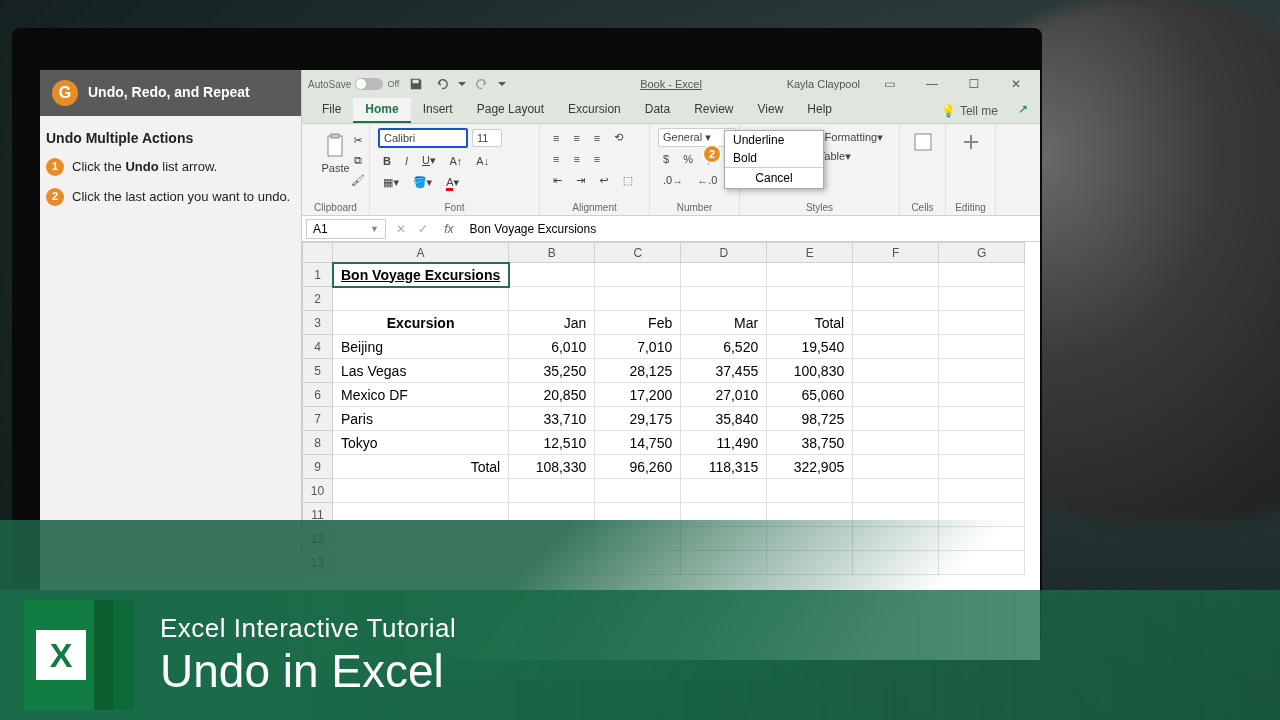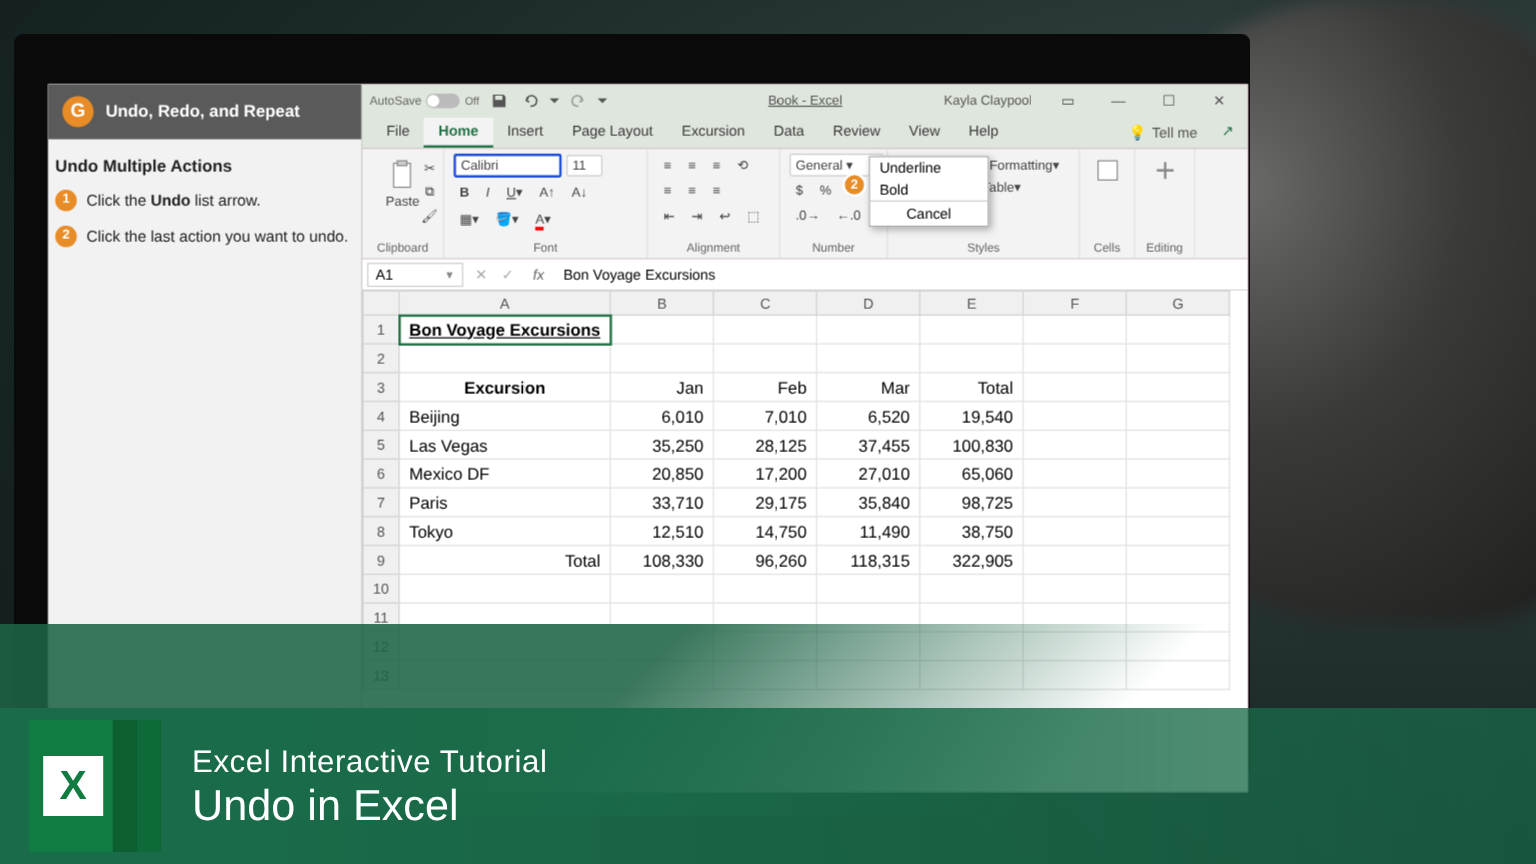--- a/index.html
+++ b/index.html
@@ -152,21 +152,21 @@
   display:flex; align-items:center; justify-content:center; position:relative;
   box-shadow: inset -20px 0 0 #0e6a38, inset -40px 0 0 #0d5e31;
 }
 .excel-logo .x {
   position:absolute; left:12px; width:50px; height:50px; background:#fff;
   display:flex; align-items:center; justify-content:center;
   font-size:34px; font-weight:bold; color:#107c41;
 }
 .banner-text { margin-left:26px; color:#fff; }
 .banner-sub { font-size:26px; font-weight:300; letter-spacing:0.5px;}
-.banner-main { font-size:36px; font-weight:300; }
+.banner-main { font-size:46px; font-weight:300; }
 
 </style>
 </head>
 <body>
 
 <div class="bg"></div>
 <div class="person"></div>
 
 <div class="monitor-bezel">
   <div class="screen">

